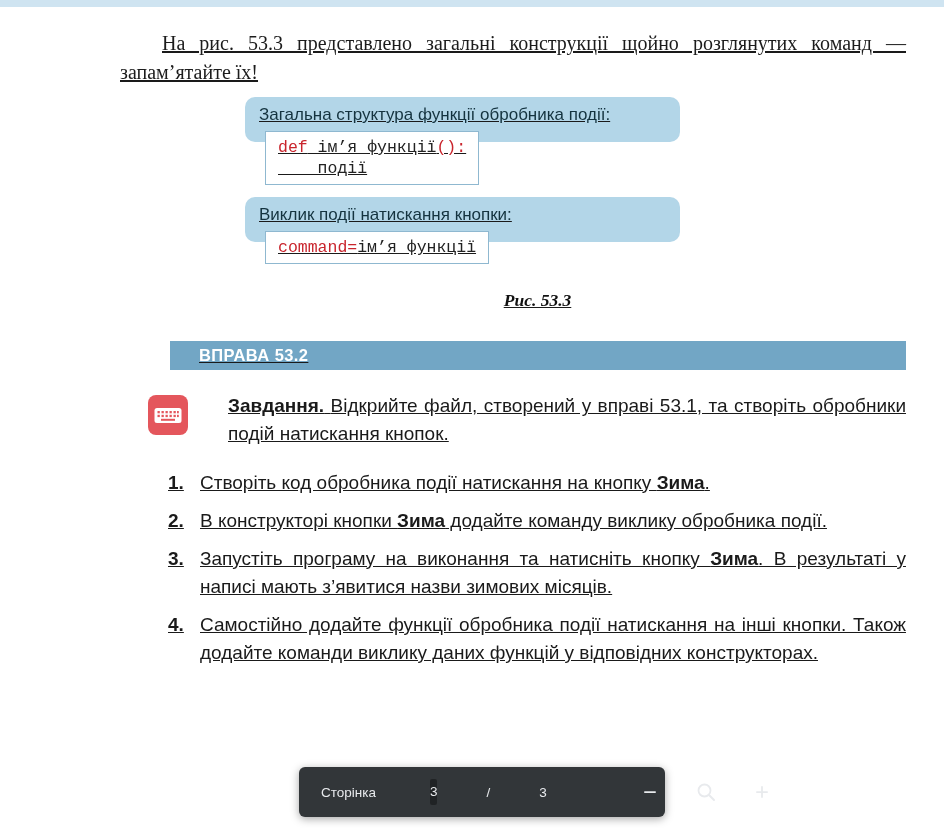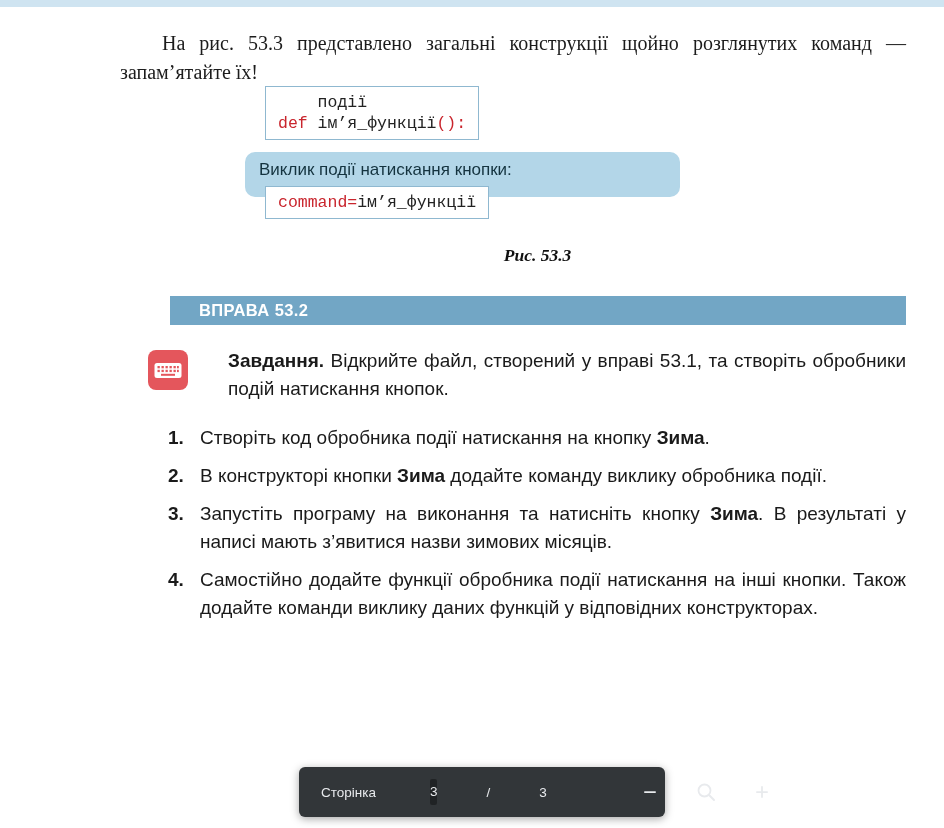--- a/index.html
+++ b/index.html
@@ -2,21 +2,21 @@
 <html><head>
 <meta charset="utf-8">
 <style>
   html,body { margin:0; padding:0; }
   body {
     width:944px; height:828px; position:relative; overflow:hidden;
     background:#ffffff; color:#1a1a1a;
     font-family:"Liberation Sans", sans-serif;
   }
   .top-strip { position:absolute; top:0; left:0; width:944px; height:7px; background:#cfe4f1; }
-  .content { position:absolute; top:7px; left:0; width:944px; padding:22px 38px 0 120px; box-sizing:border-box; }
+  .content { position:absolute; top:7px; left:0; width:944px; padding:22px 38px 0 120px; box-sizing:border-box;text-decoration:underline; }
 
   .intro {
     font-family:"Liberation Serif", serif; font-size:20px; line-height:1.45;
     text-indent:42px; text-align:justify; margin:0; color:#1c1c1c;
   }
 
   .figure { margin:10px 0 0 125px; width:585px; }
   .construct { margin-bottom:12px; }
   .label-box {
     width:435px; box-sizing:border-box; background:#b3d6e8; border-radius:10px;
@@ -67,23 +67,24 @@
 
 <div class="top-strip"></div>
 
 <div class="content">
 
   <p class="intro">На рис. 53.3 представлено загальні конструкції щойно розглянутих команд — запам’ятайте їх!</p>
 
   <div class="figure">
     <div id="constructs">
         <div class="construct">
+          <div class="label-box">Загальна структура функції обробника події:</div>
           <div class="code-box">
+            <div class="code-line"><span class="red">def</span><span> ім’я_функції</span><span class="red">():</span></div>
             <div class="code-line"><span>    події</span></div>
-            <div class="code-line"><span class="red">def</span><span> ім’я_функції</span><span class="red">():</span></div>
           </div>
         </div>
         <div class="construct">
         </div>
         <div class="construct">
           <div class="label-box">Виклик події натискання кнопки:</div>
           <div class="code-box">
             <div class="code-line"><span class="red">command=</span><span>ім’я_функції</span></div>
           </div>
         </div>

